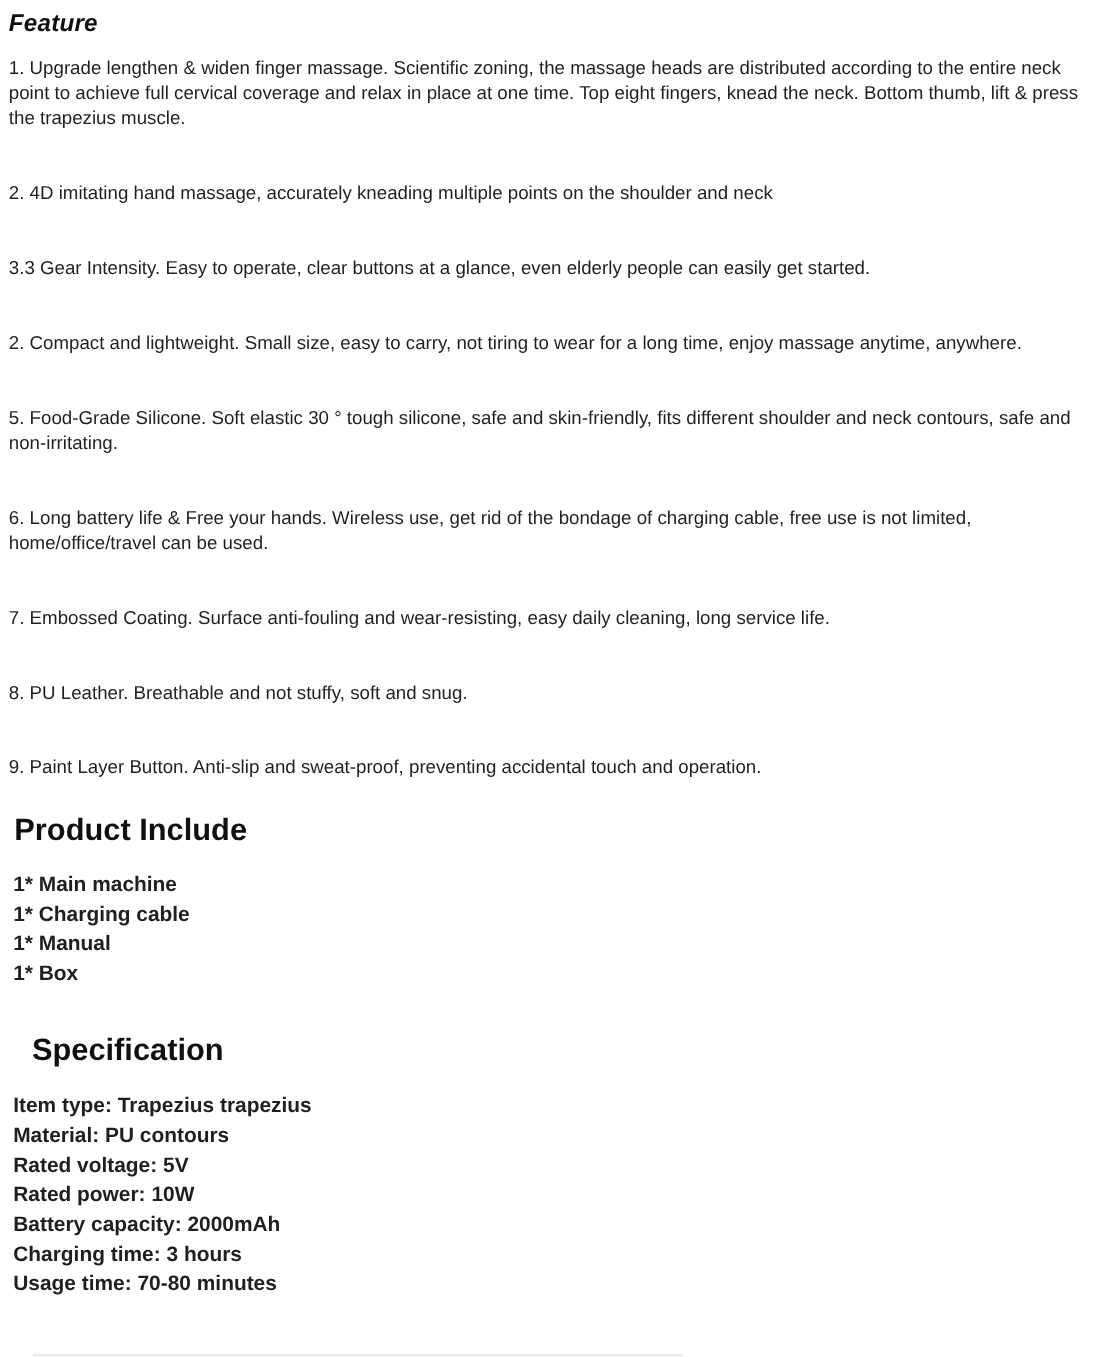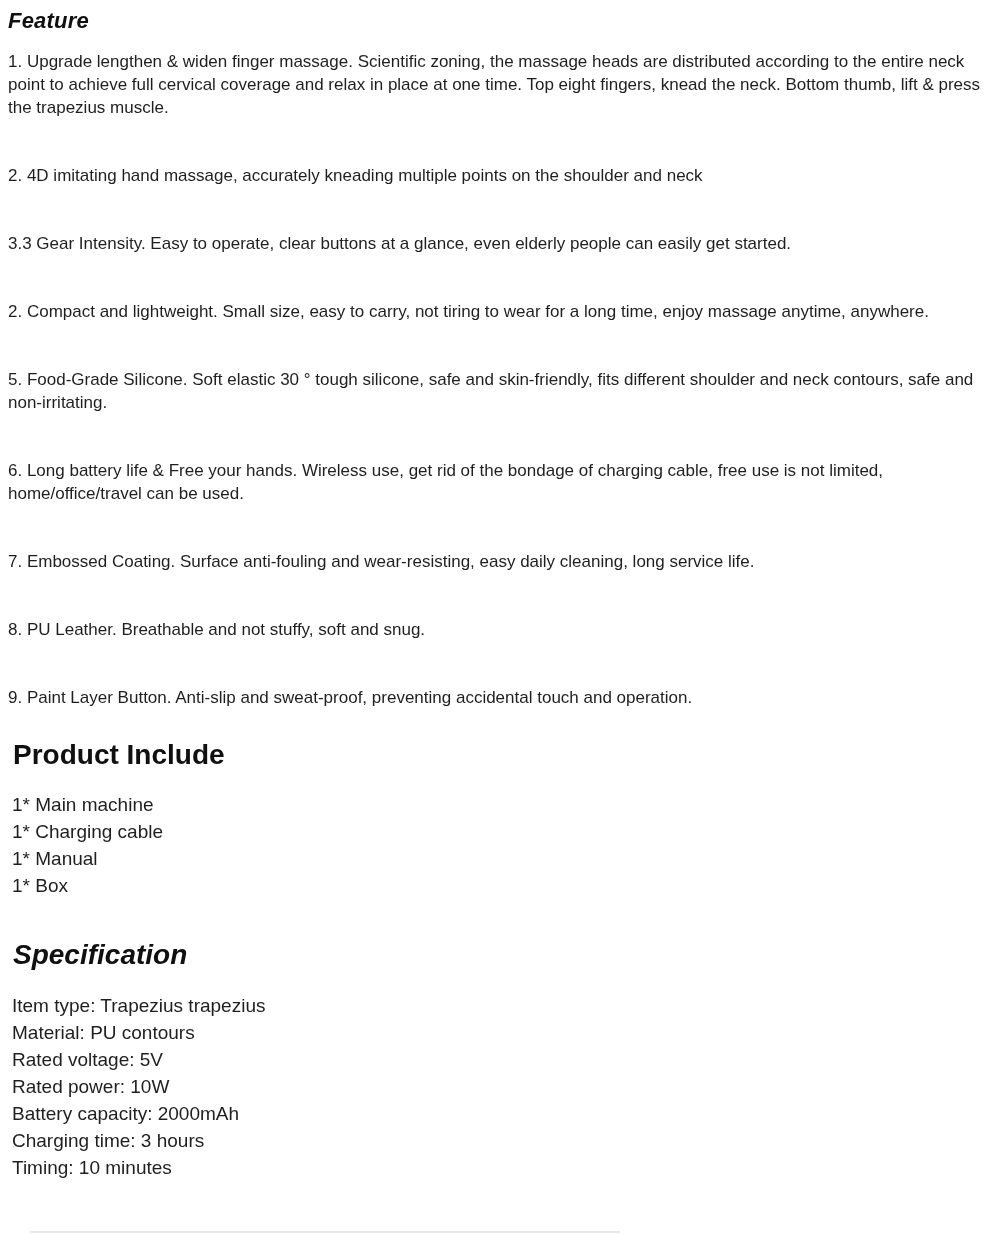--- a/index.html
+++ b/index.html
@@ -32,35 +32,35 @@
   }
   .section-heading {
     font-size: 28px;
     line-height: 30px;
     padding-left: 5px;
   }
   .product-include-heading {
     margin: 31px 0 21px 0;
   }
   .specification-heading {
-    margin: 41px 0 22px 0;
-    font-style: italic;
+    margin: 41px 0 22px 16px;
   }
   p.feature-item {
     margin: 0 0 45px 0;
     font-size: 17px;
     line-height: 23px;
     max-width: 990px;
   }
   ul.plain-list {
     list-style: none;
     margin: 0;
     padding: 0 0 0 4px;
     font-size: 19px;
     line-height: 27px;
+    font-weight: bold;
   }
   .bottom-artifact {
     position: absolute;
     left: 30px;
     bottom: 1px;
     width: 590px;
     height: 2px;
     background: #e9e9e9;
   }
 </style>
@@ -92,18 +92,18 @@
 
   <h2 class="section-heading specification-heading">Specification</h2>
 
   <ul class="plain-list">
     <li>Item type: Trapezius trapezius</li>
     <li>Material: PU contours</li>
     <li>Rated voltage: 5V</li>
     <li>Rated power: 10W</li>
     <li>Battery capacity: 2000mAh</li>
     <li>Charging time: 3 hours</li>
-    <li>Timing: 10 minutes</li>
+    <li>Usage time: 70-80 minutes</li>
   </ul>
 
 </div>
 
 <div class="bottom-artifact"></div>
 
 </body></html>

